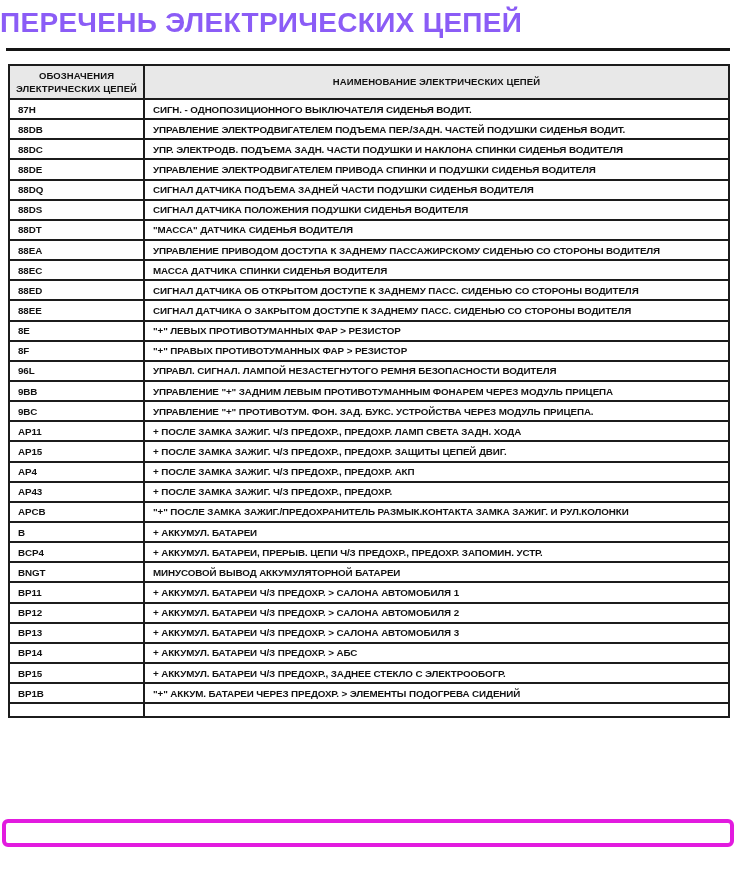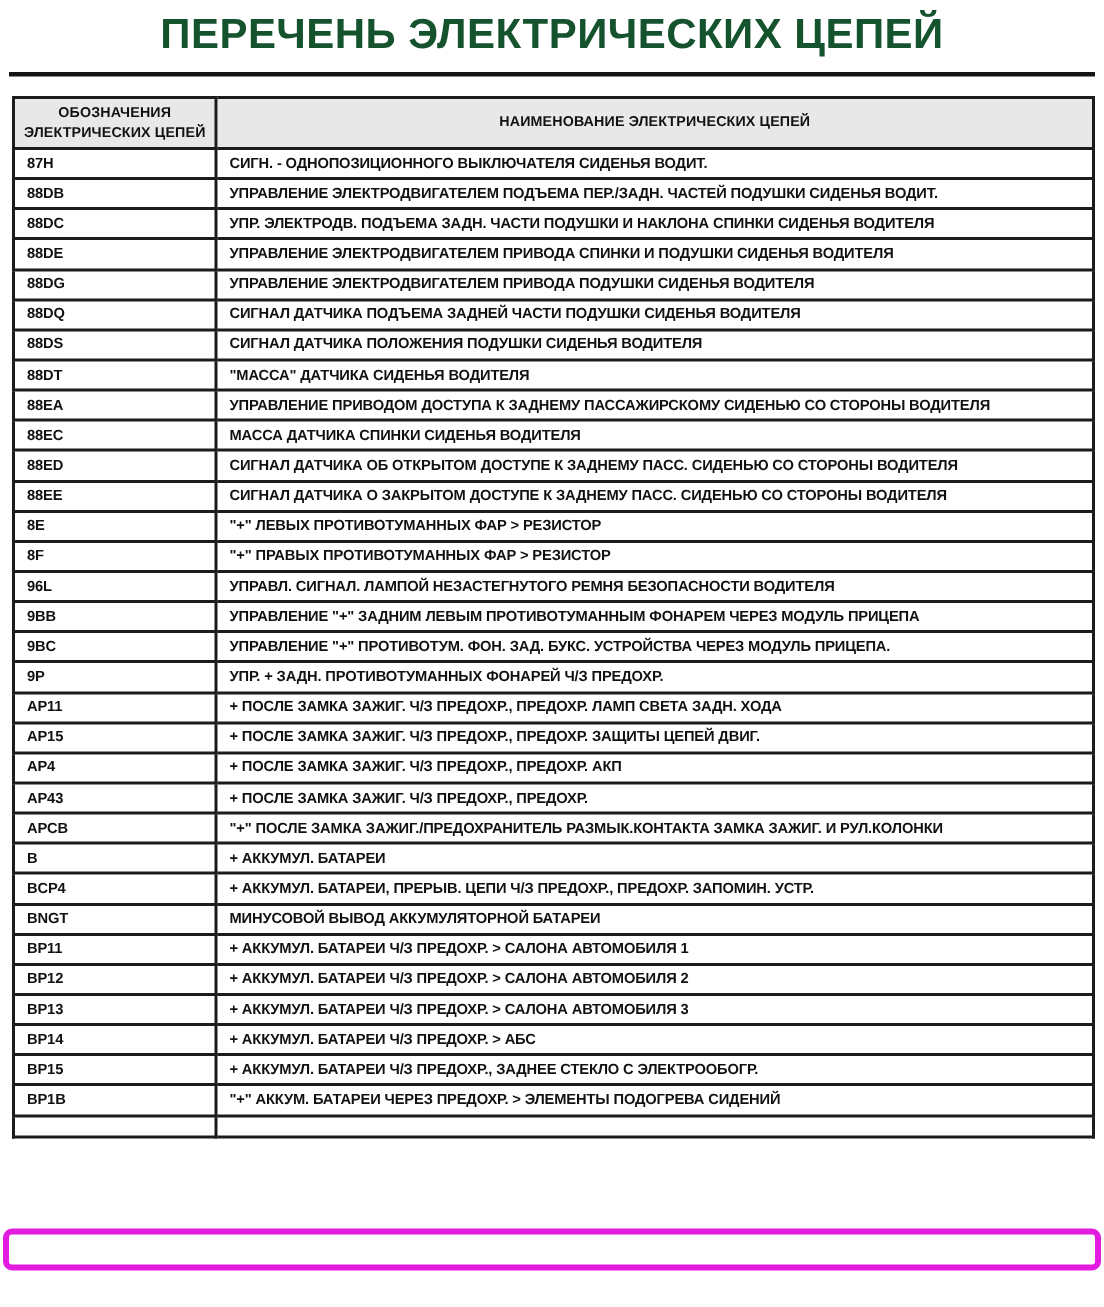--- a/index.html
+++ b/index.html
@@ -9,22 +9,22 @@
   }
   *{box-sizing:border-box;}
   html,body{margin:0;padding:0;}
   body{
     width:736px;height:871px;overflow:hidden;background:#ffffff;
     font-family:"Liberation Sans","DejaVu Sans",sans-serif;
     -webkit-font-smoothing:antialiased;
   }
   .page{position:relative;width:736px;height:871px;}
   .page-title{
-    margin:0;padding-top:7px;text-align:center;
-    font-size:28px;font-weight:bold;color:#14532d;
+    margin:0;padding-top:7px;
+    font-size:28px;font-weight:bold;color:#8b5cf6;
     letter-spacing:0.3px;
   }
   .title-rule{
     margin:9px 6px 0 6px;height:3px;background:#151515;
   }
   table.circuits{
     position:absolute;left:8px;top:64px;width:720px;
     border-collapse:collapse;table-layout:fixed;
   }
   table.circuits th, table.circuits td{
@@ -83,24 +83,20 @@
         </tr>
         <tr>
           <td>88DC</td>
           <td>УПР. ЭЛЕКТРОДВ. ПОДЪЕМА ЗАДН. ЧАСТИ ПОДУШКИ И НАКЛОНА СПИНКИ СИДЕНЬЯ ВОДИТЕЛЯ</td>
         </tr>
         <tr>
           <td>88DE</td>
           <td>УПРАВЛЕНИЕ ЭЛЕКТРОДВИГАТЕЛЕМ ПРИВОДА СПИНКИ И ПОДУШКИ СИДЕНЬЯ ВОДИТЕЛЯ</td>
         </tr>
         <tr>
-          <td>88DG</td>
-          <td>УПРАВЛЕНИЕ ЭЛЕКТРОДВИГАТЕЛЕМ ПРИВОДА ПОДУШКИ СИДЕНЬЯ ВОДИТЕЛЯ</td>
-        </tr>
-        <tr>
           <td>88DQ</td>
           <td>СИГНАЛ ДАТЧИКА ПОДЪЕМА ЗАДНЕЙ ЧАСТИ ПОДУШКИ СИДЕНЬЯ ВОДИТЕЛЯ</td>
         </tr>
         <tr>
           <td>88DS</td>
           <td>СИГНАЛ ДАТЧИКА ПОЛОЖЕНИЯ ПОДУШКИ СИДЕНЬЯ ВОДИТЕЛЯ</td>
         </tr>
         <tr>
           <td>88DT</td>
           <td>"МАССА" ДАТЧИКА СИДЕНЬЯ ВОДИТЕЛЯ</td>
@@ -133,24 +129,20 @@
           <td>96L</td>
           <td>УПРАВЛ. СИГНАЛ. ЛАМПОЙ НЕЗАСТЕГНУТОГО РЕМНЯ БЕЗОПАСНОСТИ ВОДИТЕЛЯ</td>
         </tr>
         <tr>
           <td>9BB</td>
           <td>УПРАВЛЕНИЕ "+" ЗАДНИМ ЛЕВЫМ ПРОТИВОТУМАННЫМ ФОНАРЕМ ЧЕРЕЗ МОДУЛЬ ПРИЦЕПА</td>
         </tr>
         <tr>
           <td>9BC</td>
           <td>УПРАВЛЕНИЕ "+" ПРОТИВОТУМ. ФОН. ЗАД. БУКС. УСТРОЙСТВА ЧЕРЕЗ МОДУЛЬ ПРИЦЕПА.</td>
-        </tr>
-        <tr>
-          <td>9P</td>
-          <td>УПР. + ЗАДН. ПРОТИВОТУМАННЫХ ФОНАРЕЙ Ч/З ПРЕДОХР.</td>
         </tr>
         <tr>
           <td>AP11</td>
           <td>+ ПОСЛЕ ЗАМКА ЗАЖИГ. Ч/З ПРЕДОХР., ПРЕДОХР. ЛАМП СВЕТА ЗАДН. ХОДА</td>
         </tr>
         <tr>
           <td>AP15</td>
           <td>+ ПОСЛЕ ЗАМКА ЗАЖИГ. Ч/З ПРЕДОХР., ПРЕДОХР. ЗАЩИТЫ ЦЕПЕЙ ДВИГ.</td>
         </tr>
         <tr>

